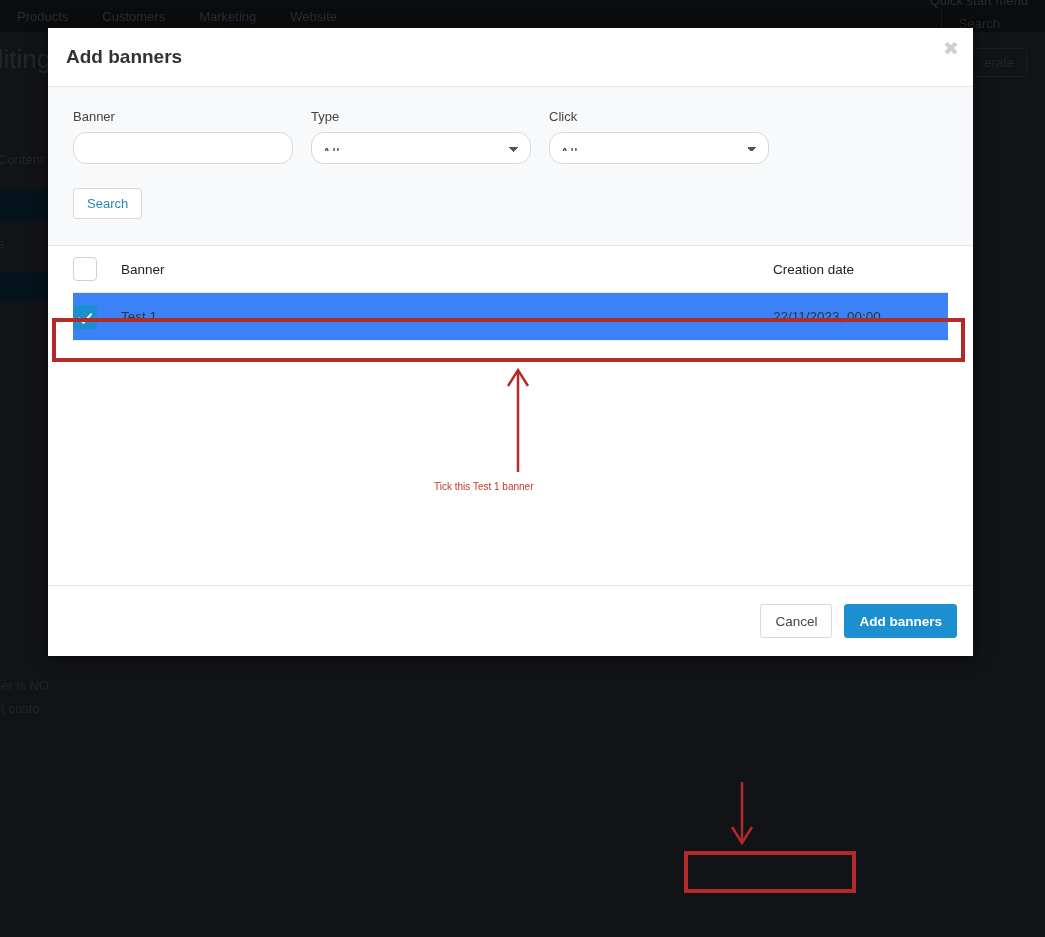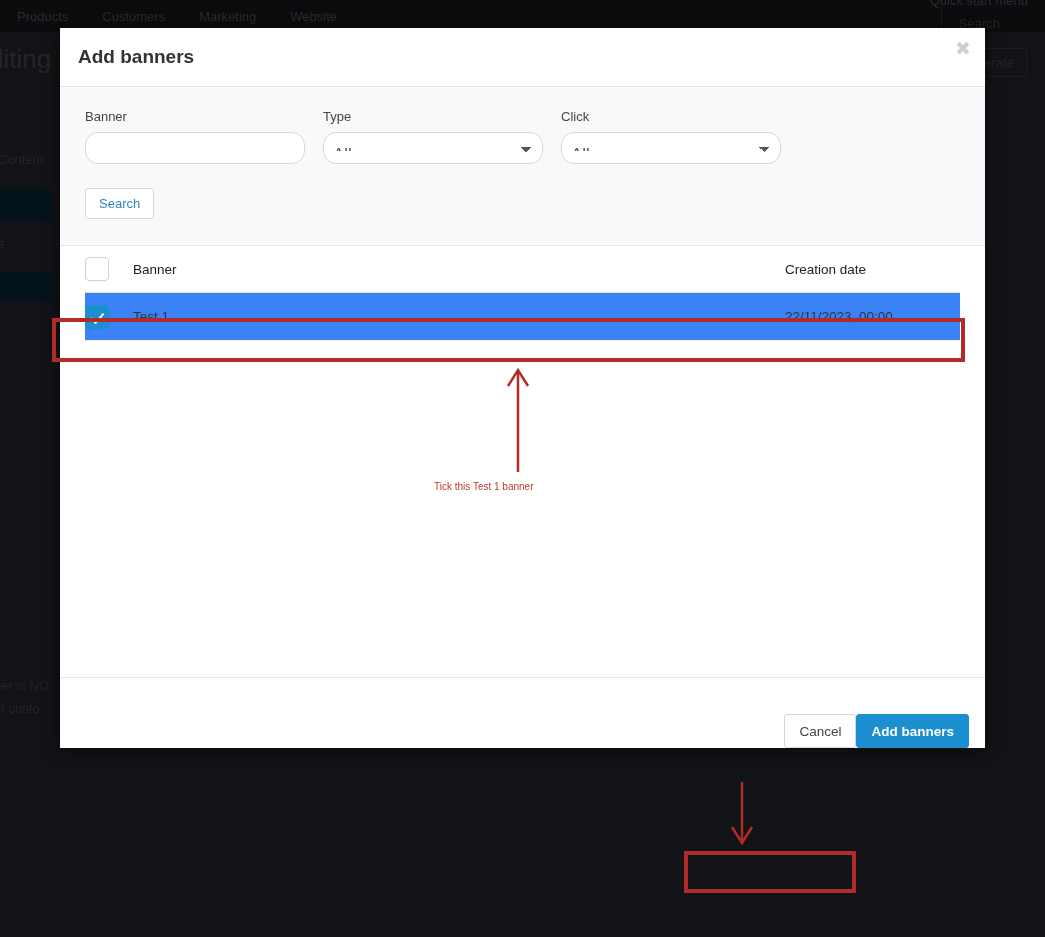--- a/index.html
+++ b/index.html
@@ -92,22 +92,22 @@
     position: absolute;
     left: -6px;
     font-size: 13px;
     color: #222427;
     white-space: nowrap;
   }
 
   
   .modal {
     position: absolute;
-    left: 60px; top: 28px;
-    width: 925px; height: 720px;
+    left: 48px; top: 28px;
+    width: 925px; height: 628px;
     background: #ffffff;
     box-shadow: 0 2px 14px rgba(0,0,0,.5);
     z-index: 10;
   }
 
   .modal-header {
     position: relative;
     height: 59px;
     border-bottom: 1px solid #e6e6e6;
     display: flex;
@@ -233,23 +233,24 @@
   }
 
   
   .modal-footer {
     position: absolute;
     left: 0; bottom: 0;
     width: 100%;
     height: 71px;
     border-top: 1px solid #e6e6e6;
     display: flex;
-    align-items: flex-end;
+    align-items: center;
     justify-content: flex-end;
     padding: 0 16px;
+    gap: 12px;
     background: #fff;
   }
   .btn {
     height: 34px;
     border-radius: 3px;
     font-size: 13.5px;
     cursor: pointer;
     padding: 0 14px;
     font-family: "Liberation Sans", sans-serif;
     border: 1px solid transparent;

